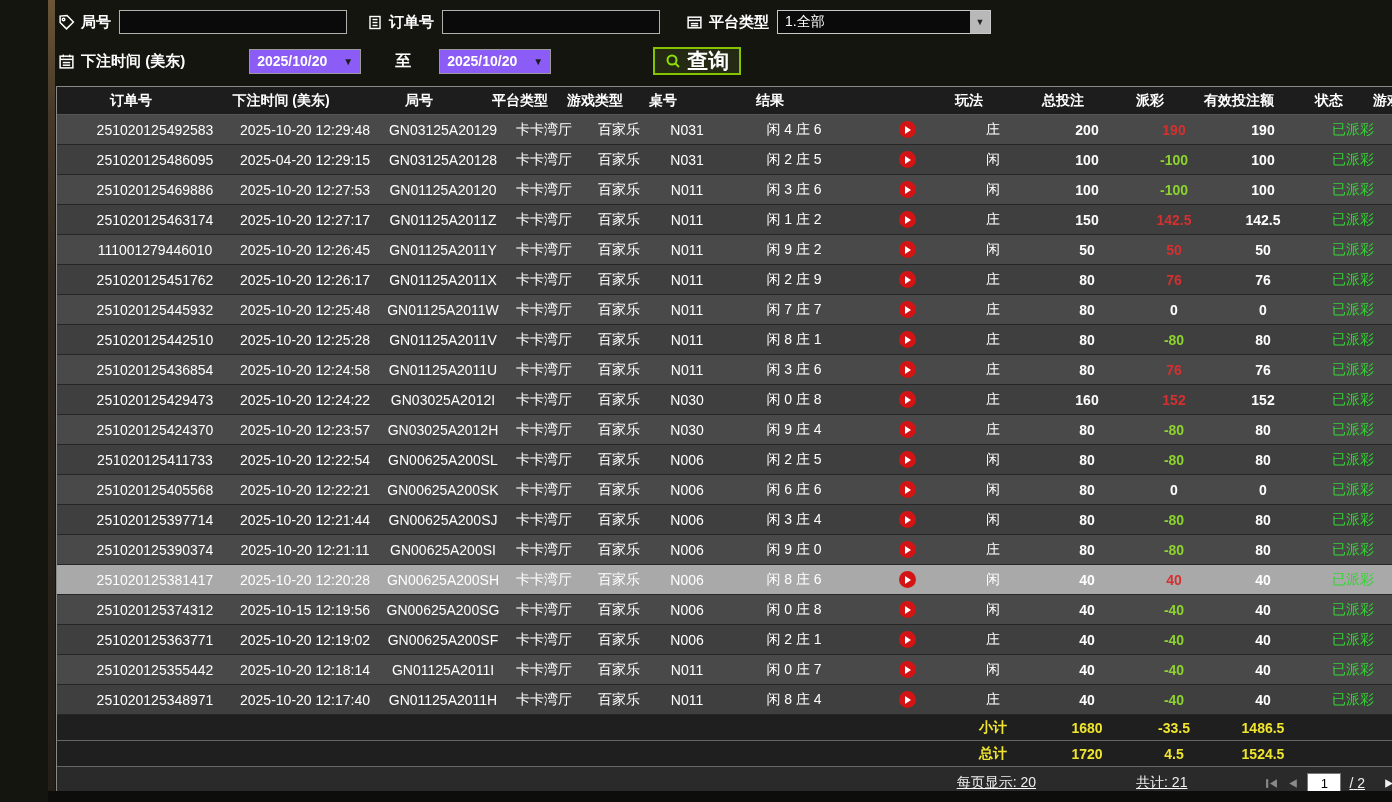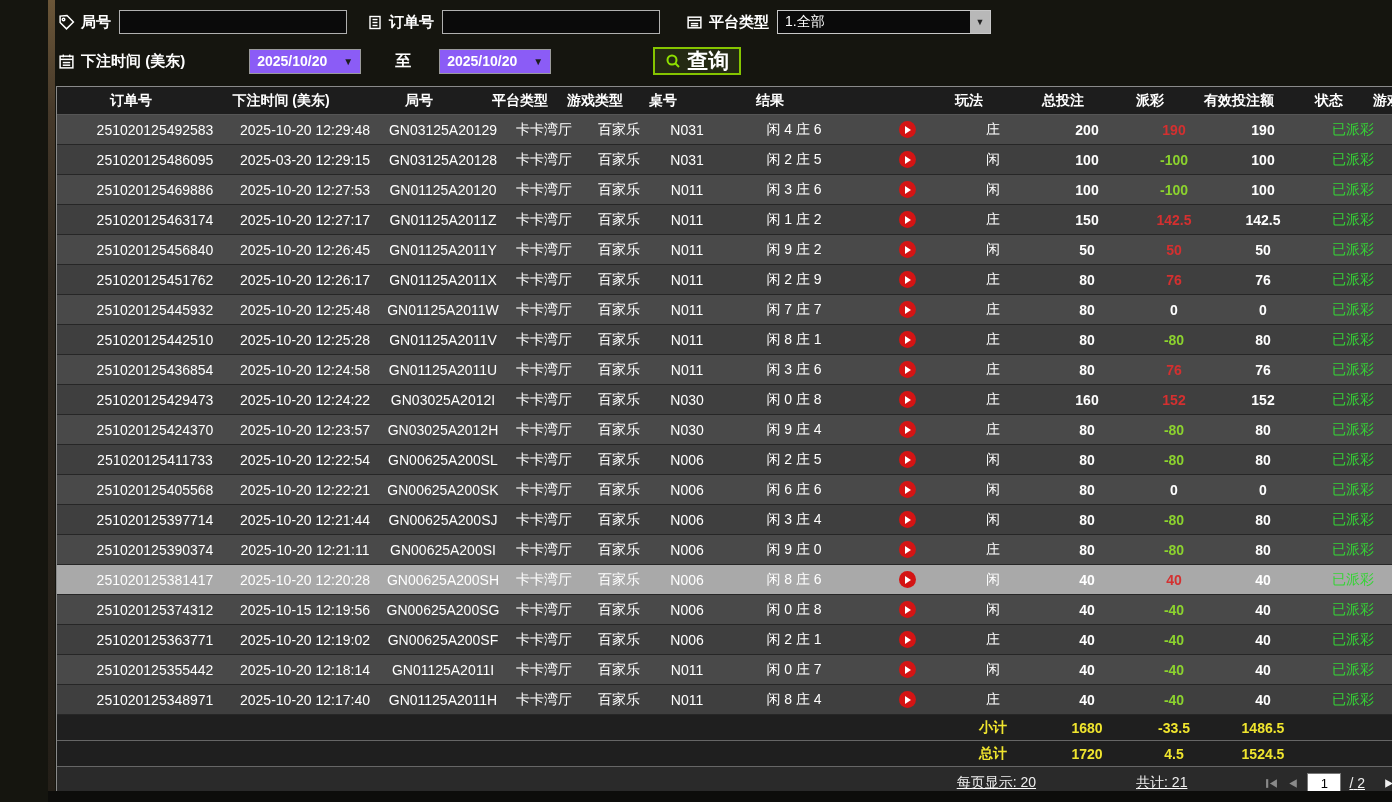--- a/index.html
+++ b/index.html
@@ -228,21 +228,21 @@
           </div>
           <div class="cell c-bet">庄</div>
           <div class="cell c-total">200</div>
           <div class="cell c-payout pay-pos">190</div>
           <div class="cell c-valid">190</div>
           <div class="cell c-status">已派彩</div>
           <div class="cell c-mode">-</div>
         </div>
         <div class="trow alt">
           <div class="cell c-order">251020125486095</div>
-          <div class="cell c-time">2025-03-20 12:29:15</div>
+          <div class="cell c-time">2025-04-20 12:29:15</div>
           <div class="cell c-round">GN03125A20128</div>
           <div class="cell c-platform">卡卡湾厅</div>
           <div class="cell c-game">百家乐</div>
           <div class="cell c-table">N031</div>
           <div class="cell c-result">闲 2 庄 5</div>
           <div class="cell c-play">
             <span class="play">
               <span class="tri"></span>
             </span>
           </div>
@@ -287,21 +287,21 @@
             </span>
           </div>
           <div class="cell c-bet">庄</div>
           <div class="cell c-total">150</div>
           <div class="cell c-payout pay-pos">142.5</div>
           <div class="cell c-valid">142.5</div>
           <div class="cell c-status">已派彩</div>
           <div class="cell c-mode">-</div>
         </div>
         <div class="trow">
-          <div class="cell c-order">251020125456840</div>
+          <div class="cell c-order">111001279446010</div>
           <div class="cell c-time">2025-10-20 12:26:45</div>
           <div class="cell c-round">GN01125A2011Y</div>
           <div class="cell c-platform">卡卡湾厅</div>
           <div class="cell c-game">百家乐</div>
           <div class="cell c-table">N011</div>
           <div class="cell c-result">闲 9 庄 2</div>
           <div class="cell c-play">
             <span class="play">
               <span class="tri"></span>
             </span>

